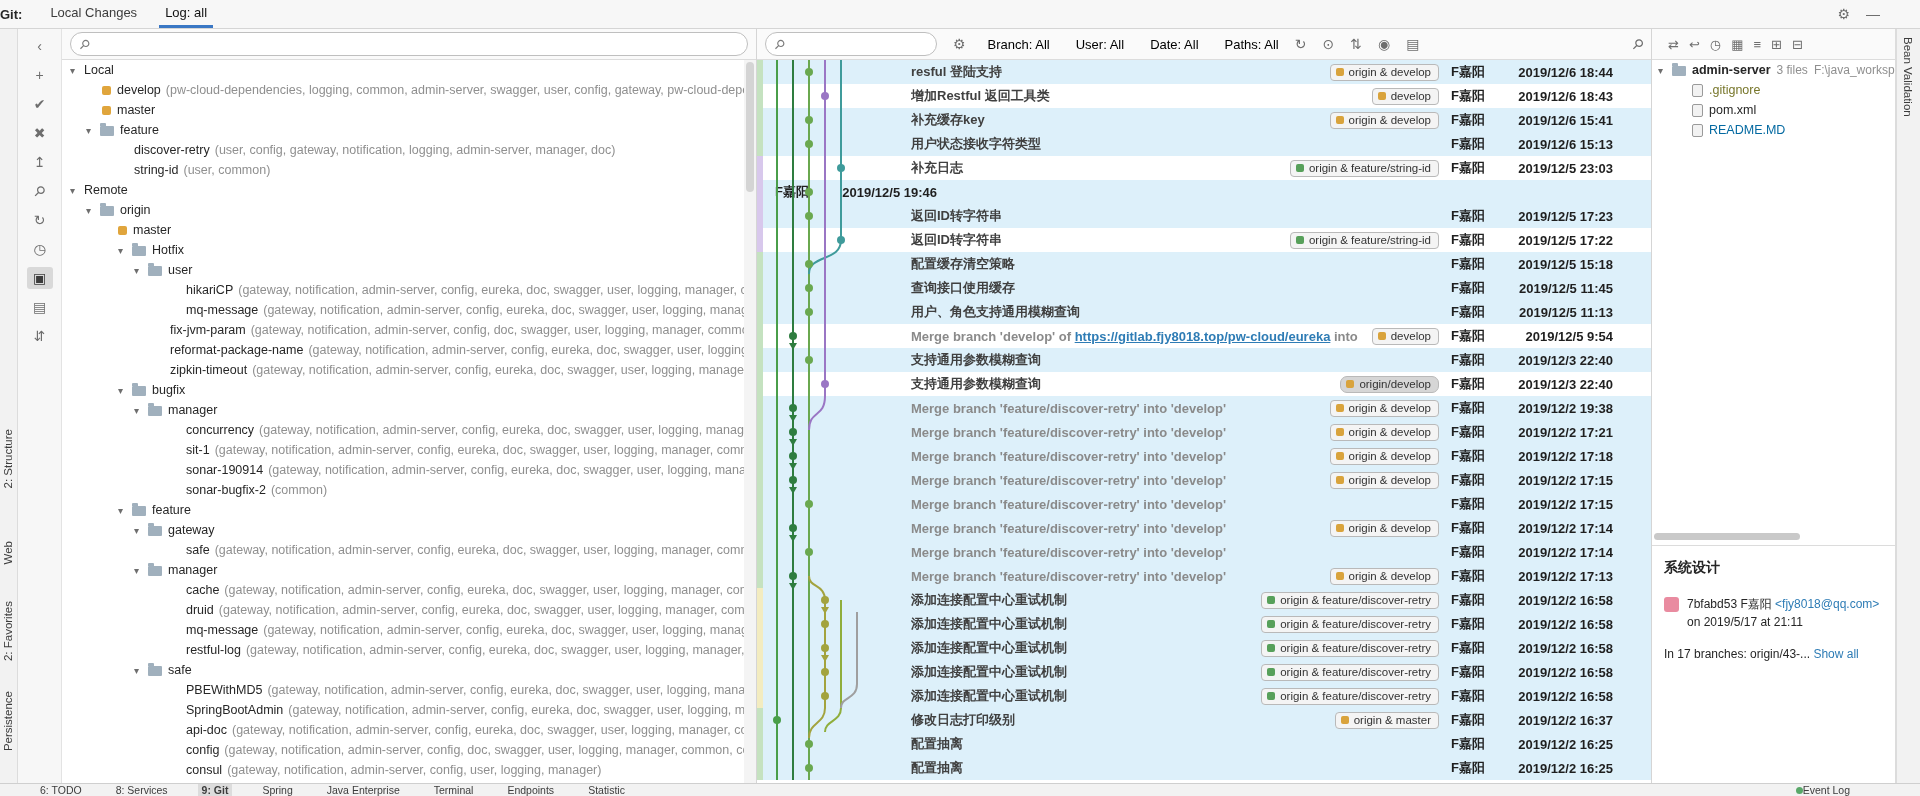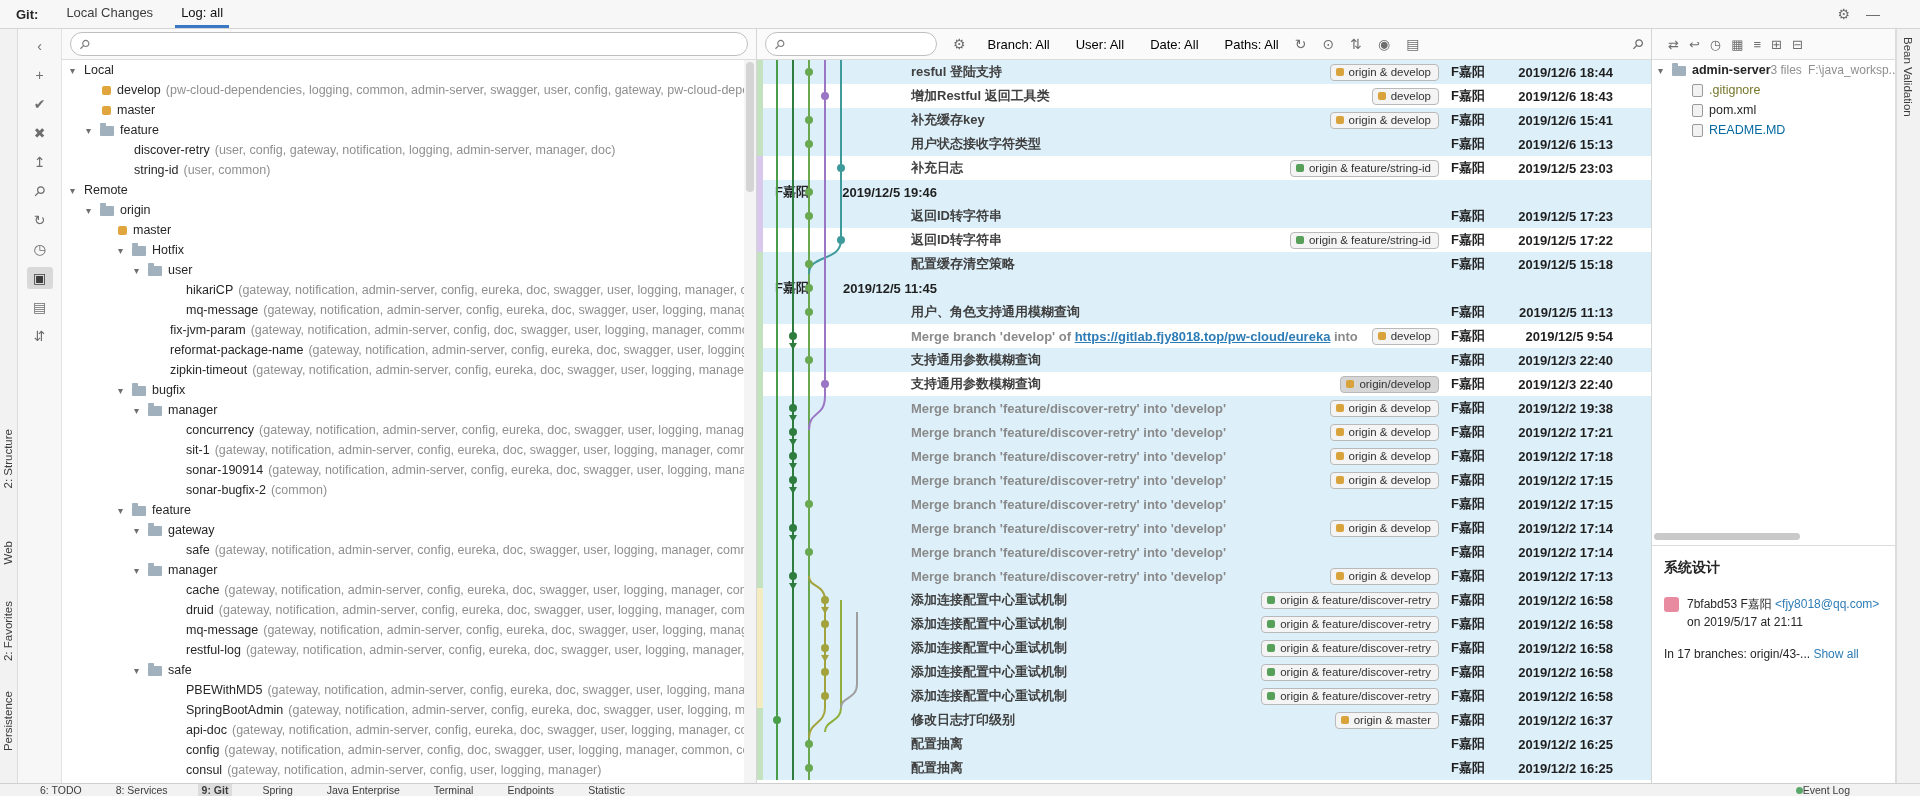--- a/index.html
+++ b/index.html
@@ -4,21 +4,21 @@
 <style>
   * { box-sizing: border-box; }
   html,body { margin:0; padding:0; }
   body {
     width:1920px; height:796px; overflow:hidden; position:relative;
     font-family:"Liberation Sans","DejaVu Sans",sans-serif;
     font-size:13px; color:#262626; background:#fff;
   }
   
   #topbar { position:absolute; left:0; top:0; right:0; height:29px; background:#f7f7f7;
-    border-bottom:1px solid #d5d5d5; display:flex; align-items:center; padding-left:16px; }
+    border-bottom:1px solid #d5d5d5; display:flex; align-items:center; }
   .git-label { font-weight:bold; margin-right:18px; }
   .tab { height:28px; line-height:26px; padding:0 10px; margin-right:8px; position:relative; cursor:default; color:#3c3c3c; }
   .tab.active { color:#111; }
   .tab.active::after { content:""; position:absolute; left:4px; right:4px; bottom:0; height:3px; background:#3a77c4; }
   .winicons { margin-left:auto; display:flex; gap:16px; padding-right:40px; color:#6e6e6e; font-size:14px; }
   .winicons span { cursor:default; }
   
   #leftstripe { position:absolute; left:0; top:29px; bottom:13px; width:18px; background:#f2f2f2; border-right:1px solid #dcdcdc; }
   .si { position:absolute; left:2px; writing-mode:vertical-rl; transform:rotate(180deg);
     font-size:11.5px; color:#3c3c3c; white-space:nowrap; cursor:default; }
@@ -63,31 +63,31 @@
   #graphsvg { position:absolute; left:6px; top:0; width:150px; height:720px; z-index:2; pointer-events:none; }
   .commit-row { height:24px; display:flex; align-items:center; padding-right:38px; position:relative; z-index:1; cursor:default; }
   .commit-row.hl { background:#ddf0fa; }
   .root-strip { width:6px; flex:0 0 6px; align-self:stretch; }
   .rg{background:#c5e2c0} .rp{background:#d8c8ec} .ry{background:#f3ecc0}
   .c-msg { flex:1; min-width:0; margin-left:148px; overflow:hidden; white-space:nowrap; font-weight:bold; color:#404040; font-size:13px; }
   .c-msg.mut { color:#8a8a8a; }
   .lnk { color:#2e7cb5; text-decoration:underline; cursor:pointer; }
   .pill { display:flex; align-items:center; gap:5px; height:17px; padding:0 7px 0 5px; border:1px solid #b9b9b9;
     border-radius:4px; background:#f4f4f4; font-size:11.5px; font-weight:normal; color:#333; margin-left:10px; flex:0 0 auto; cursor:default; }
-  .pill.ld { background:#d6d6d6; }
+  .pill.ld { background:#d6d6d6;border-radius:7px; }
   .tic { width:8px; height:8px; border-radius:2px; flex:0 0 8px; background:#d9a33c; }
   .pill.lg .tic { background:#57a05a; }
   .c-author { flex:0 0 62px; margin-left:12px; font-weight:bold; color:#1f1f1f; overflow:hidden; white-space:nowrap; }
   .c-date { flex:0 0 100px; text-align:right; font-weight:bold; color:#1f1f1f; white-space:nowrap; }
   
   #detailspanel { position:absolute; left:1652px; top:29px; width:244px; bottom:13px; background:#fff; border-right:1px solid #dcdcdc; }
   #detailspanel .ptoolbar { padding:0 6px; }
   #detailspanel .ptoolbar .tbicon { margin-left:10px; font-size:13px; }
   .d-root { height:20px; display:flex; align-items:center; padding-left:6px; font-size:12.5px; white-space:nowrap; overflow:hidden; cursor:default; }
-  .d-name { font-weight:bold; }
+  .d-name { font-weight:bold; margin-right:6px; }
   .d-meta { color:#8f8f8f; font-size:12px; margin-right:6px; }
   .file-row { height:20px; display:flex; align-items:center; padding-left:40px; font-size:12.5px; gap:6px; cursor:default; }
   .fico { width:11px; height:13px; border:1px solid #9a9a9a; border-radius:2px; background:#f2f2f2; flex:0 0 11px; }
   .f-ignored .fname { color:#77762a; }
   .f-plain .fname { color:#262626; }
   .f-added .fname { color:#0369a1; }
   .hscroll { position:absolute; left:2px; top:504px; width:146px; height:7px; background:#c9c9c9; border-radius:4px; }
   .d-split { position:absolute; left:0; right:0; top:516px; height:1px; background:#dcdcdc; }
   .d-commit { position:absolute; left:12px; right:8px; top:530px; }
   .d-title { font-size:14px; font-weight:bold; margin-bottom:18px; }
@@ -580,20 +580,21 @@
   <div class="commit-row hl">
     <span class="root-strip rg"></span>
     <span class="c-msg"><span>配置缓存清空策略</span><span></span></span>
 
     <span class="c-author">F嘉阳</span>
     <span class="c-date">2019/12/5 15:18</span>
   </div>
 
   <div class="commit-row hl">
     <span class="root-strip rg"></span>
+    <span class="c-msg"><span>查询接口使用缓存</span><span></span></span>
 
     <span class="c-author">F嘉阳</span>
     <span class="c-date">2019/12/5 11:45</span>
   </div>
 
   <div class="commit-row hl">
     <span class="root-strip rg"></span>
     <span class="c-msg"><span>用户、角色支持通用模糊查询</span><span></span></span>
 
     <span class="c-author">F嘉阳</span>

